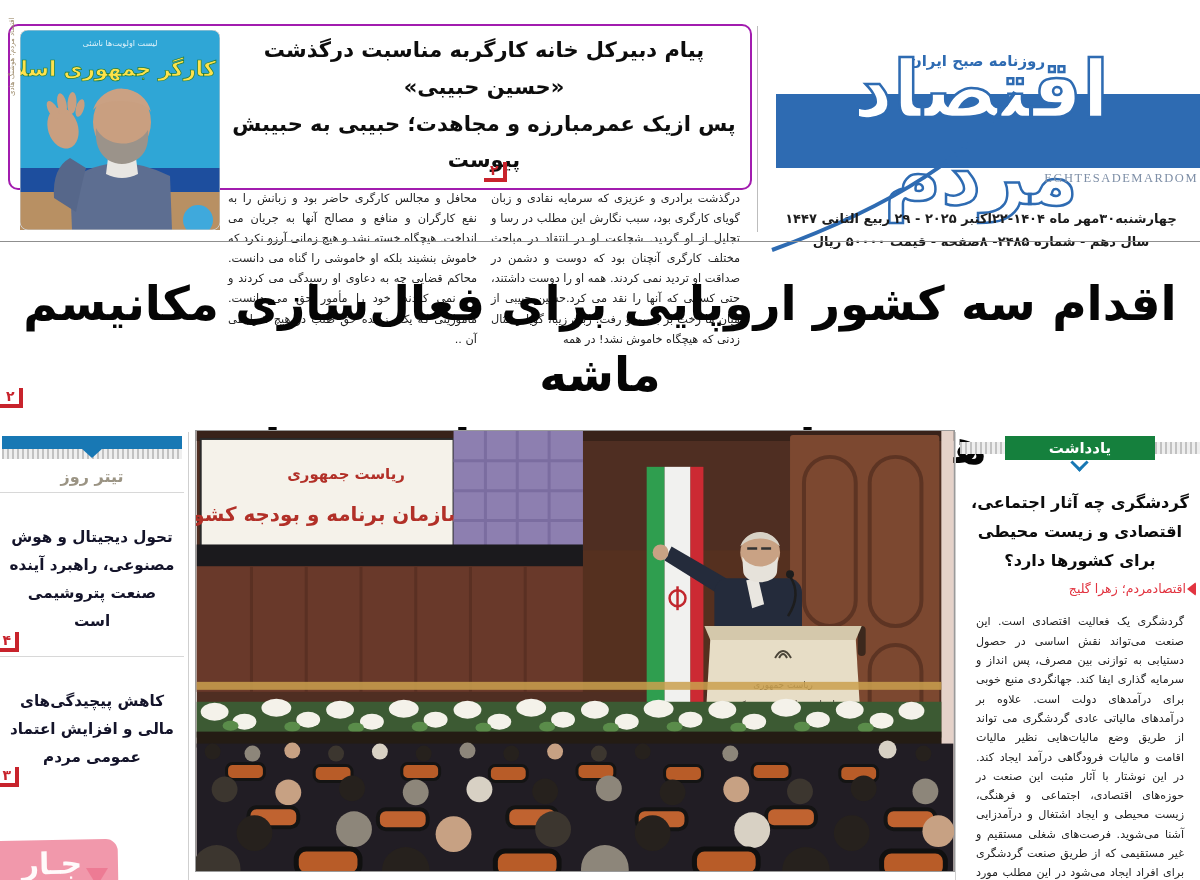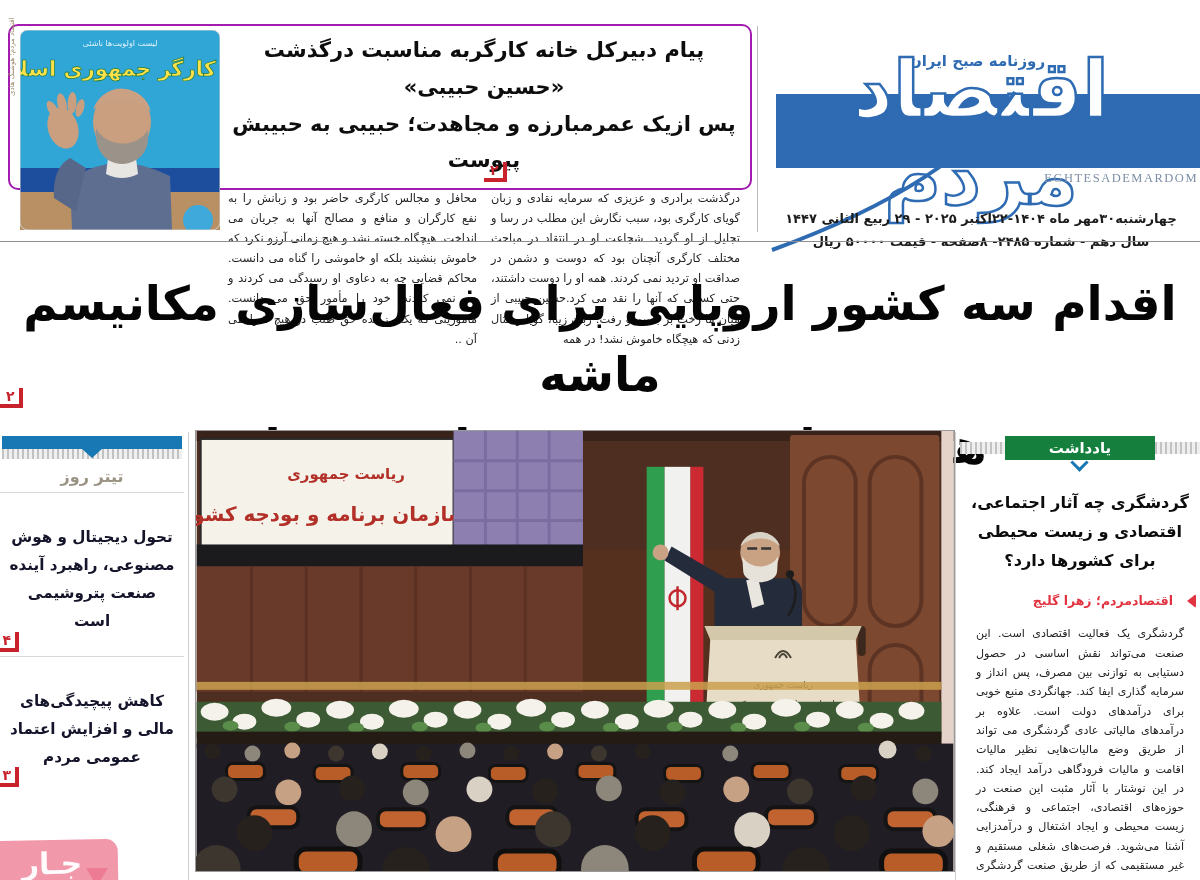--- a/index.html
+++ b/index.html
@@ -68,22 +68,22 @@
 
   .note-col { position:absolute; left:960px; top:436px; width:240px; }
   .note-header { position:relative; height:30px; }
   .note-stripes { position:absolute; top:6px; left:0; right:0; height:12px;
                background:repeating-linear-gradient(90deg,#c2c2c2 0 2px,#efefef 2px 5px); }
   .note-bluebox { position:absolute; top:0; left:45px; width:150px; height:24px; background:#15803d;
                color:#fff; font-size:15px; font-weight:bold; text-align:center; line-height:24px; z-index:2; }
   .note-diamond { position:absolute; top:20px; left:113px; width:13px; height:13px; background:#fff;
                border-right:3px solid #1878b4; border-bottom:3px solid #1878b4; transform:rotate(45deg); z-index:1; }
   .note-title { margin-top:22px; text-align:center; font-size:16.2px; font-weight:bold; color:#0c0c0c; line-height:1.8; }
-  .note-byline { margin:18px 4px 8px; color:#e23440; font-size:12.5px; font-weight:bold; display:flex;
-               align-items:center; gap:14px; }
+  .note-byline { margin:6px 4px 8px; color:#e23440; font-size:12.5px; font-weight:normal; display:flex;
+               align-items:center; gap:1px; }
   .byline-arrow { width:0; height:0; border-top:7px solid transparent; border-bottom:7px solid transparent;
                border-right:9px solid #e23440; border-radius:2px; }
   .note-body { font-size:11.1px; line-height:1.74; text-align:justify; color:#222; }
   .note-body p { margin:16px; }
   .note-sub { font-weight:bold; }
 </style>
 </head>
 <body>
 
 <div class="page">

